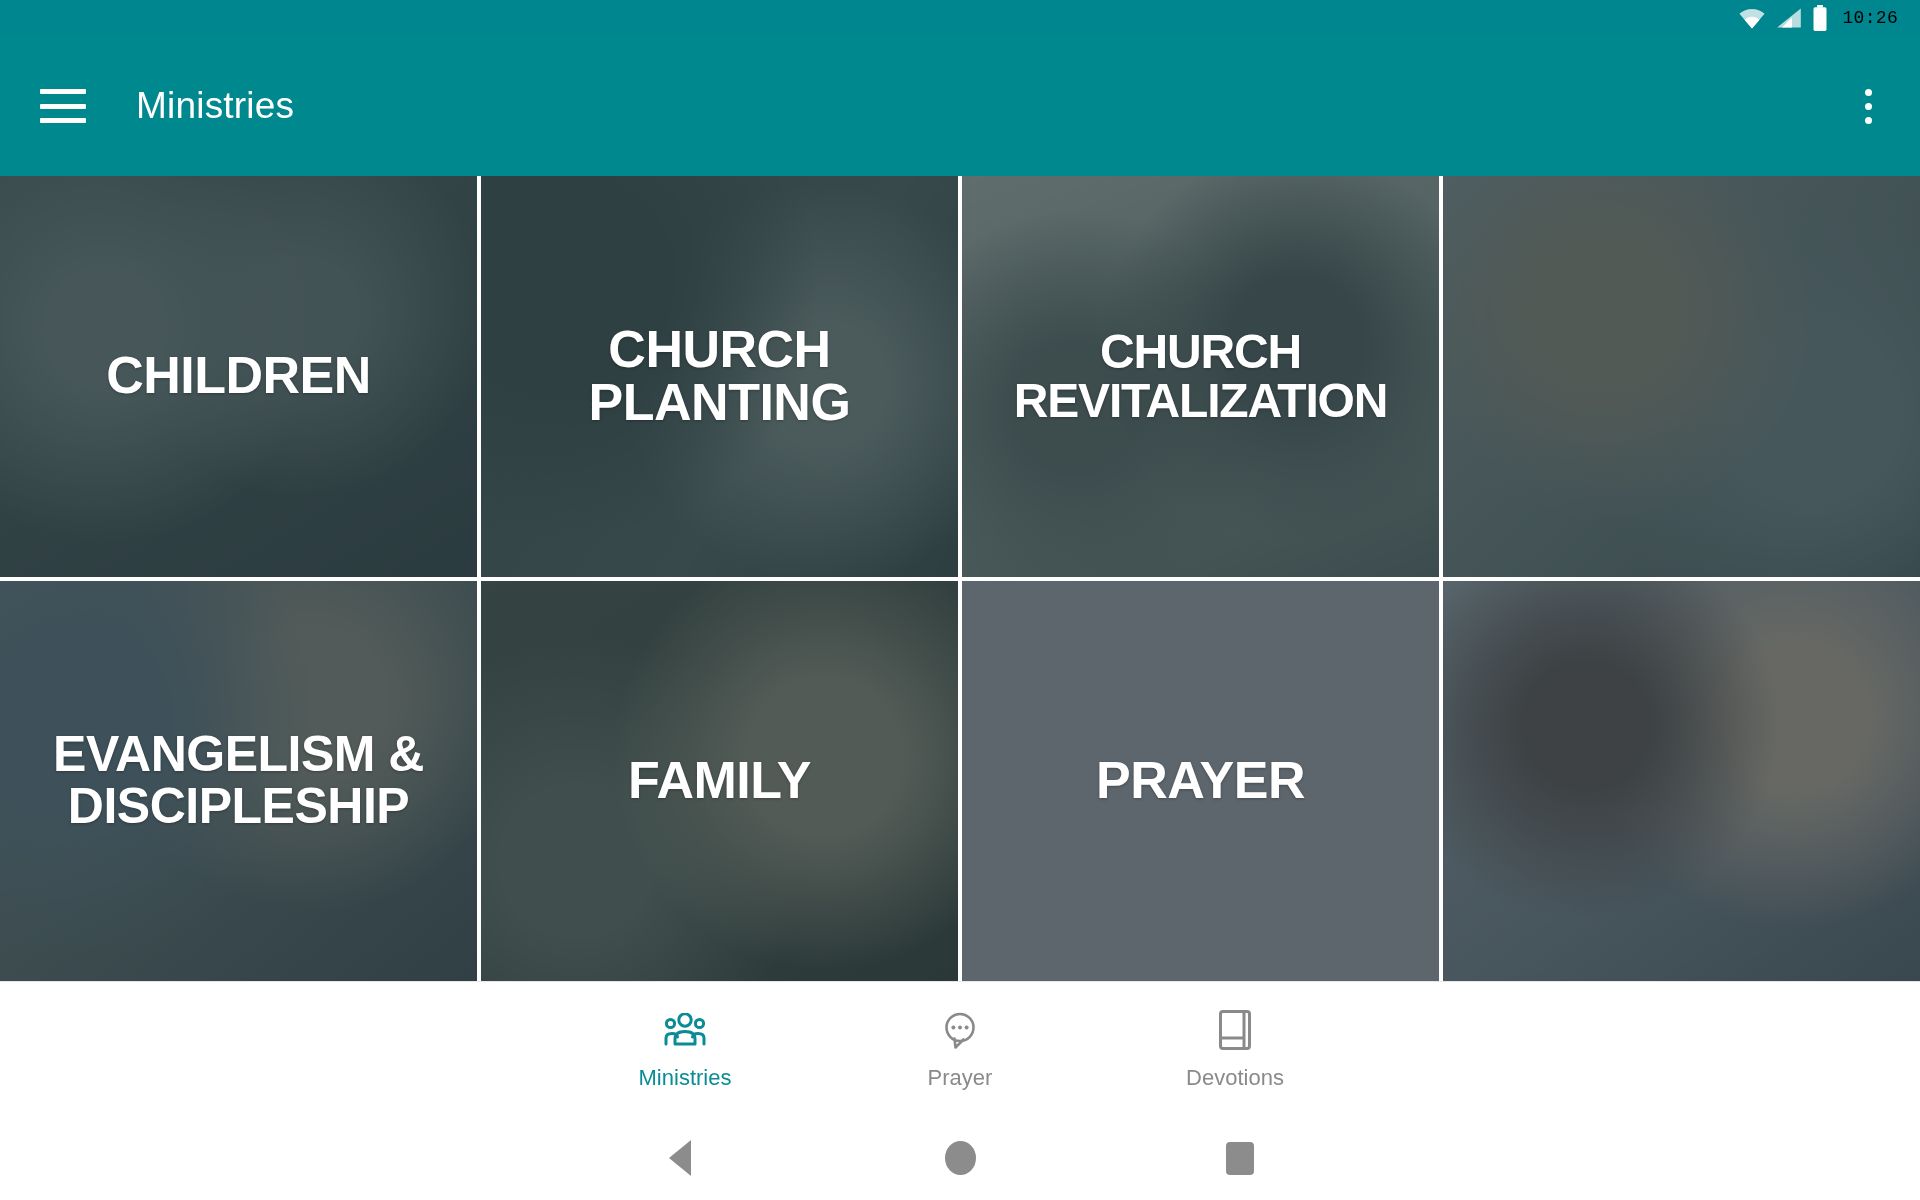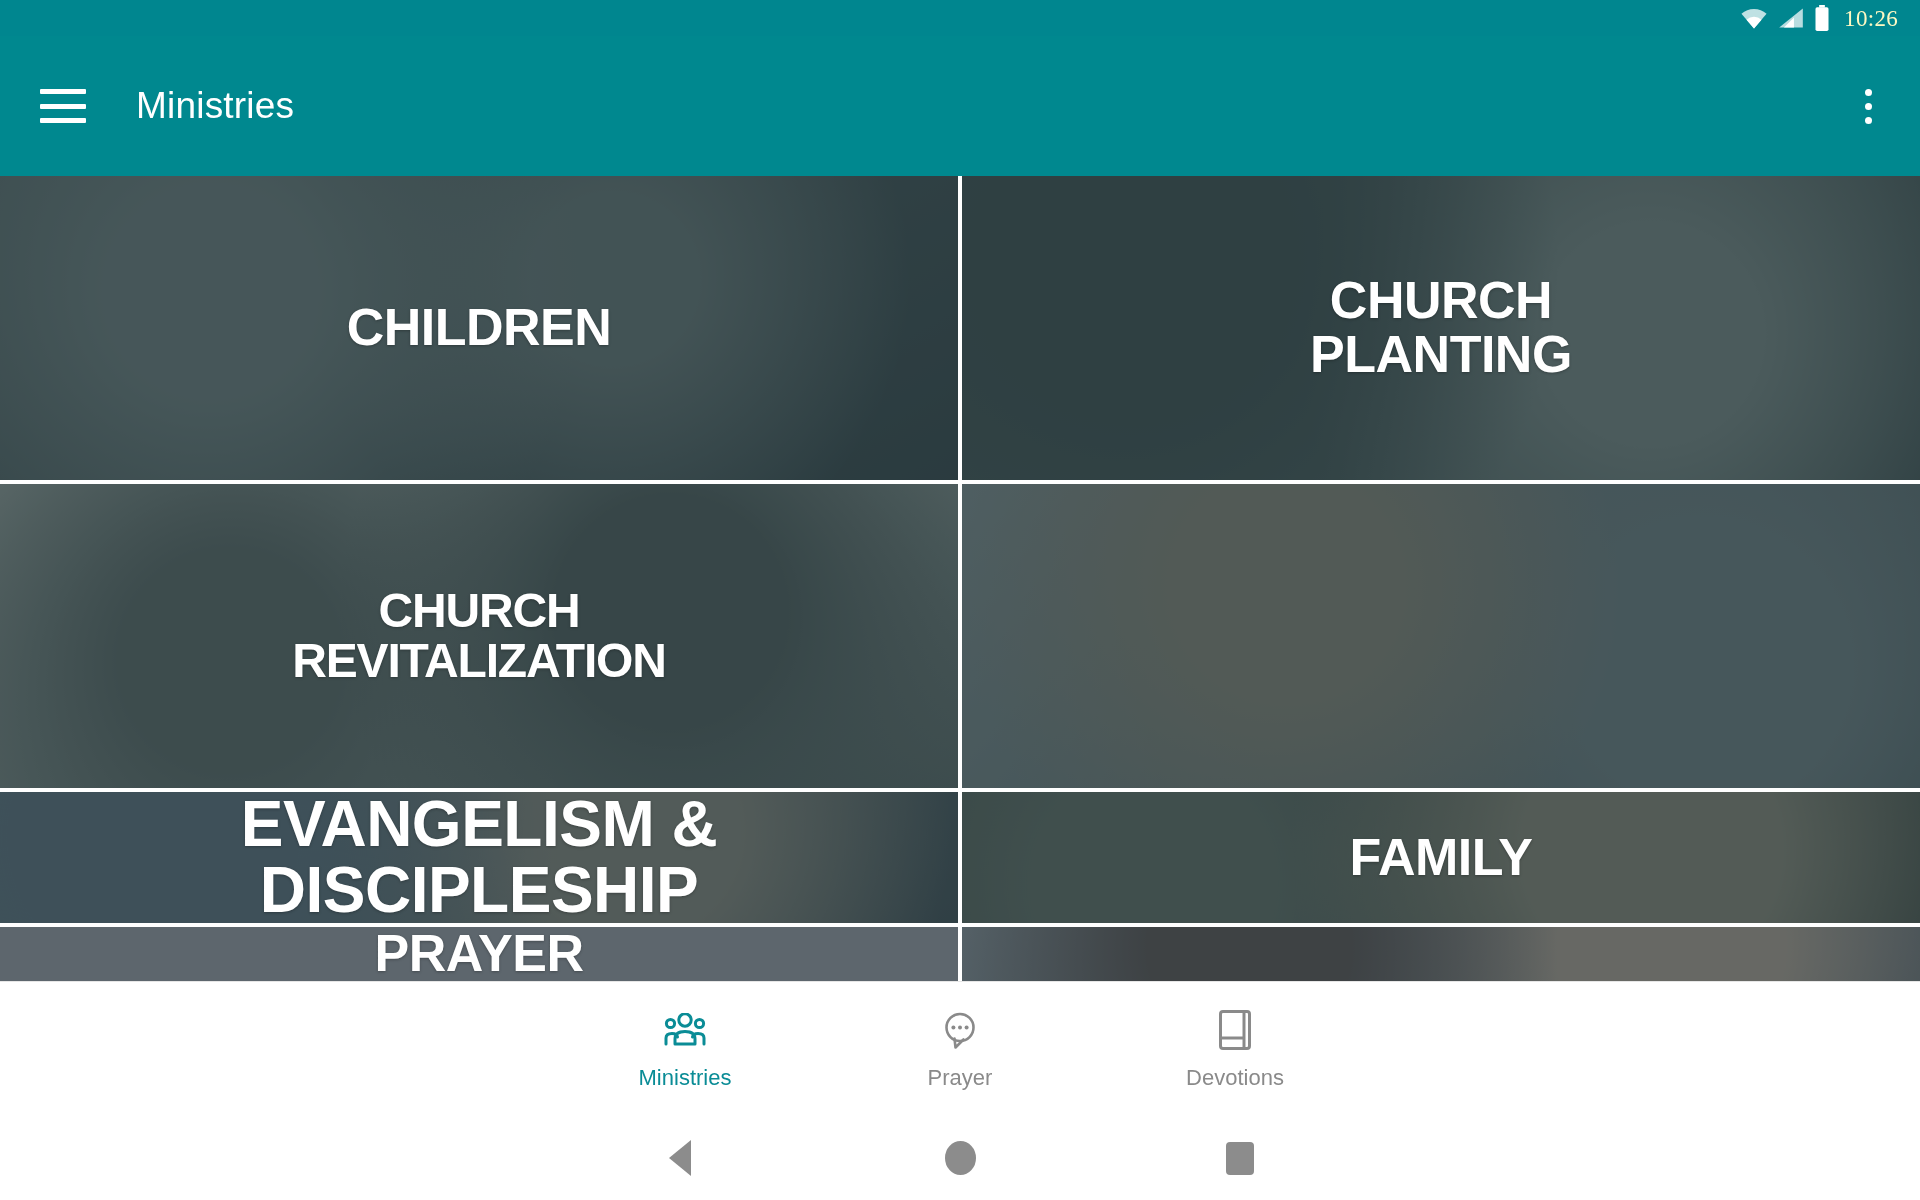--- a/index.html
+++ b/index.html
@@ -11,22 +11,22 @@
   #screen { position:relative; width:1920px; height:1200px; display:flex; flex-direction:column; }
 
   
   .statusbar {
     height:36px; background:#00868f; flex:0 0 36px;
     display:flex; align-items:center; justify-content:flex-end;
     padding-right:22px; gap:10px;
   }
   .sb-icon { display:flex; align-items:center; }
   .sb-time {
-    color:#fef9c3; font-size:23px; letter-spacing:.3px;
-    font-family:Liberation Serif, serif; line-height:1;
+    color:#000000; font-size:18px; letter-spacing:.3px;
+    font-family:Liberation Mono, monospace; line-height:1;
     padding-left:4px;
   }
 
   
   .appbar {
     flex:0 0 140px; height:140px; background:#00888f;
     display:flex; align-items:center; padding:0 28px 0 40px;
   }
   .hamburger { width:46px; height:34px; display:flex; flex-direction:column;
                justify-content:space-between; cursor:pointer; }
@@ -36,38 +36,38 @@
     font-weight:400; letter-spacing:.2px; white-space:nowrap;
   }
   .appbar-spacer { flex:1 1 auto; }
   .overflow { width:48px; height:48px; display:flex; flex-direction:column;
               align-items:center; justify-content:center; gap:7px; cursor:pointer; }
   .overflow i { display:block; width:7px; height:7px; border-radius:50%; background:#fff; }
 
   
   .grid {
     flex:1 1 auto; display:grid;
-    grid-template-columns:repeat(2,1fr);
+    grid-template-columns:repeat(4,1fr);
     grid-template-rows:repeat(2,1fr);
     gap:4px; background:#ffffff; overflow:hidden;
   }
   .tile {
     position:relative; overflow:hidden; cursor:pointer;
     display:flex; align-items:center; justify-content:center;
   }
   .tile .photo { position:absolute; inset:0; }
   .tile .scrim { position:absolute; inset:0; }
   .tile .label {
     position:relative; z-index:3; color:#ffffff;
     font-weight:bold; font-size:52px; line-height:1.03;
     text-align:center; letter-spacing:-0.5px;
     text-transform:uppercase; white-space:pre-line;
     padding:0 6px; text-shadow:0 1px 3px rgba(0,0,0,.28);
   }
-  .tile .label.wide { font-size:64px; }
+  .tile .label.wide { font-size:50px; }
   .tile .label.xwide { font-size:48px; letter-spacing:-1.2px; }
 
   
   .bottomnav {
     flex:0 0 135px; height:135px; background:#ffffff;
     display:flex; align-items:center; justify-content:center;
     border-top:1px solid #e6e6e6;
   }
   .navitem {
     width:275px; display:flex; flex-direction:column;

